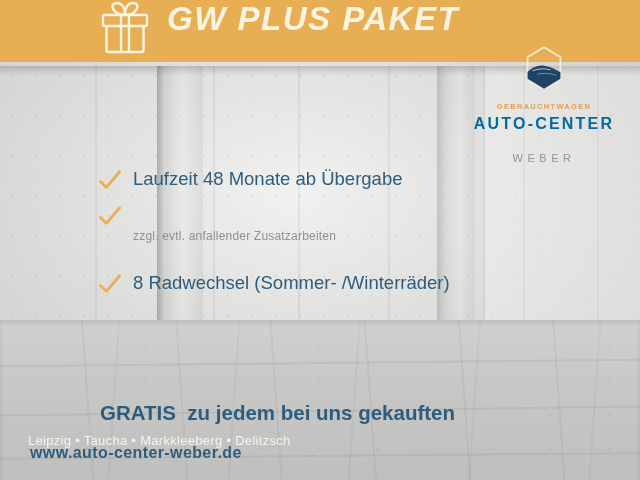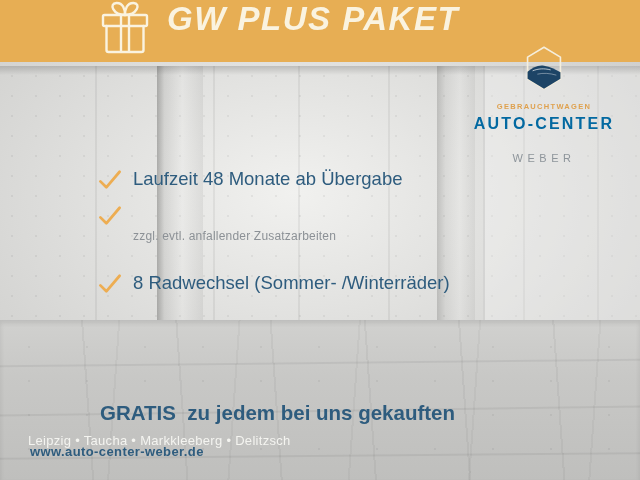--- a/index.html
+++ b/index.html
@@ -106,21 +106,21 @@
     line-height: 28px; white-space: pre;
   }
 
   
   .footer-locations {
     position: absolute; left: 28px; top: 433px;
     font-size: 13px; color: #F4F4F0; letter-spacing: 0.3px; white-space: pre;
   }
   .footer-url {
     position: absolute; left: 30px; top: 444px;
-    font-size: 13px; font-weight: bold; color: #2E5C7E; letter-spacing: 0.4px;
+    font-size: 16px; font-weight: bold; color: #2E5C7E; letter-spacing: 0.4px;
     white-space: pre;
   }
 </style>
 </head>
 <body>
 
 <div id="stage">
 
   <div class="bg-wall"></div>
   <div class="bg-dots"></div>

